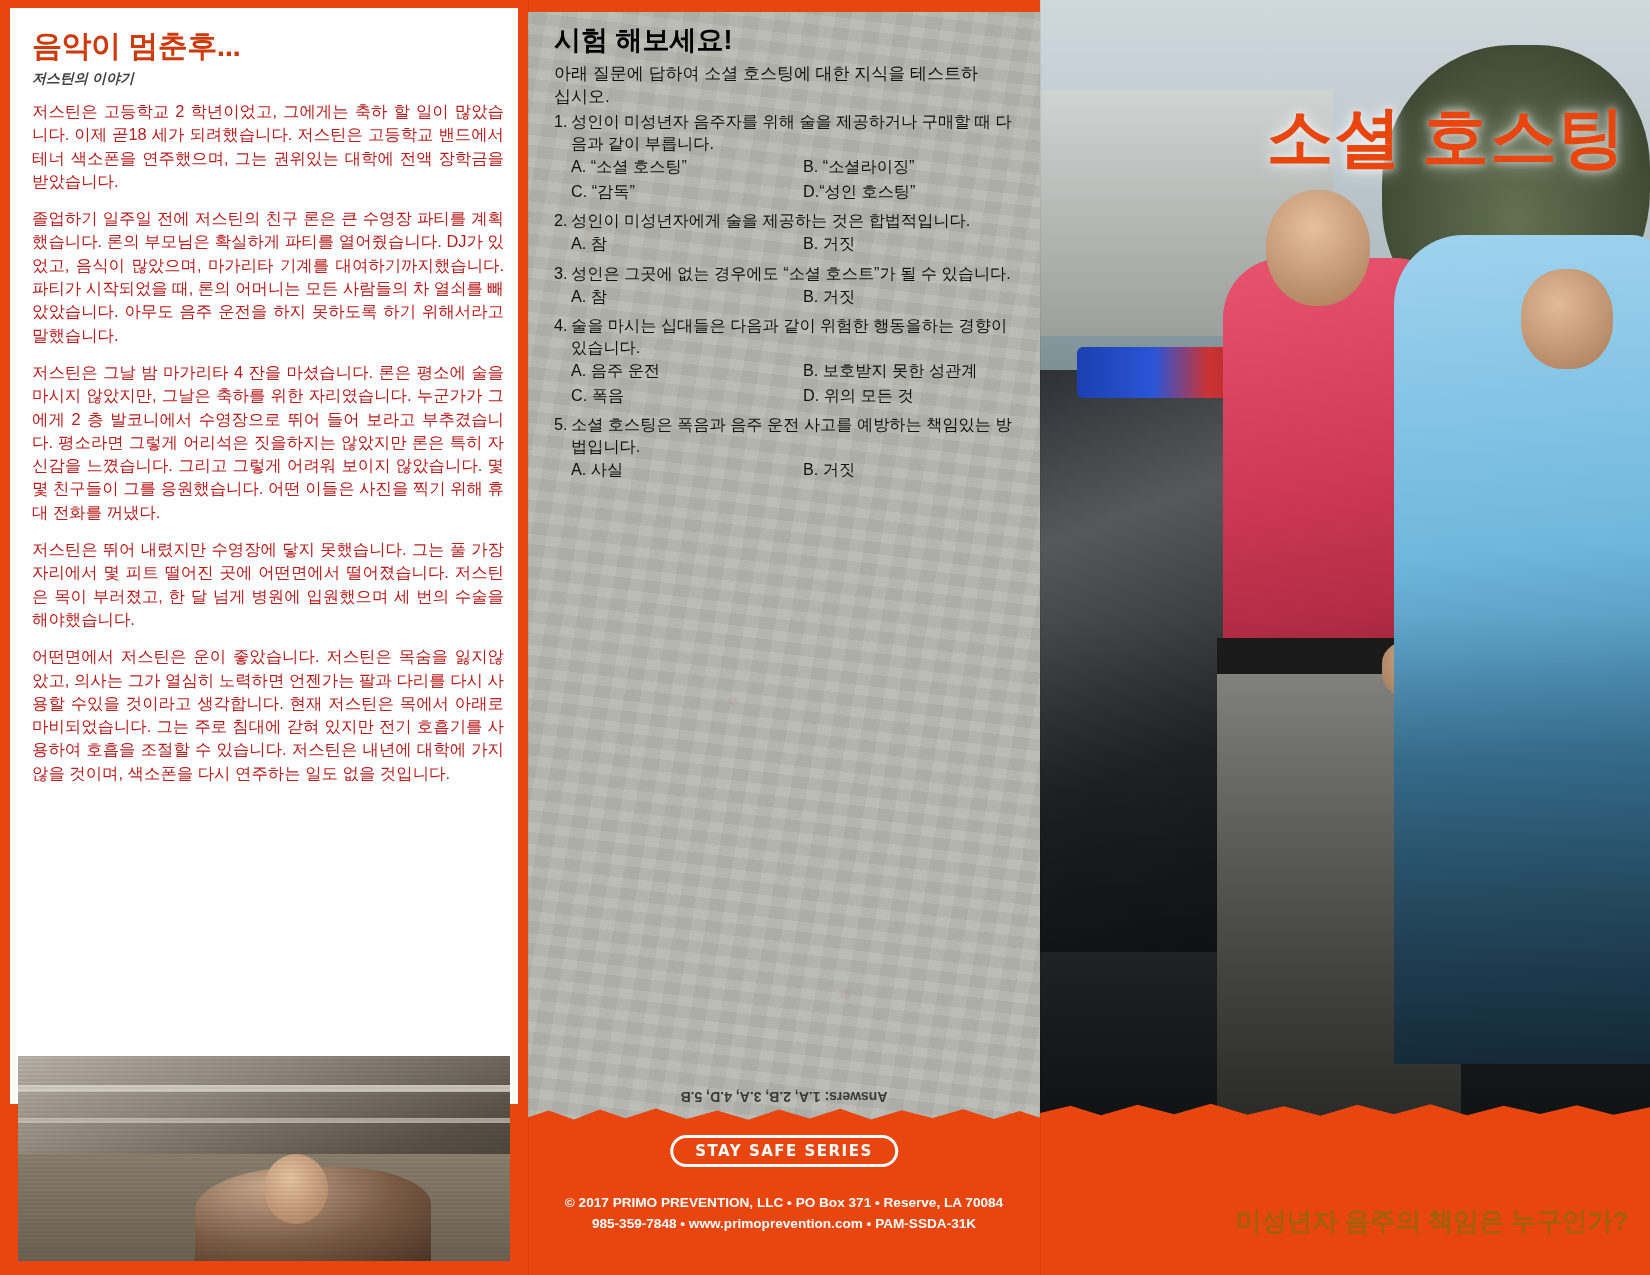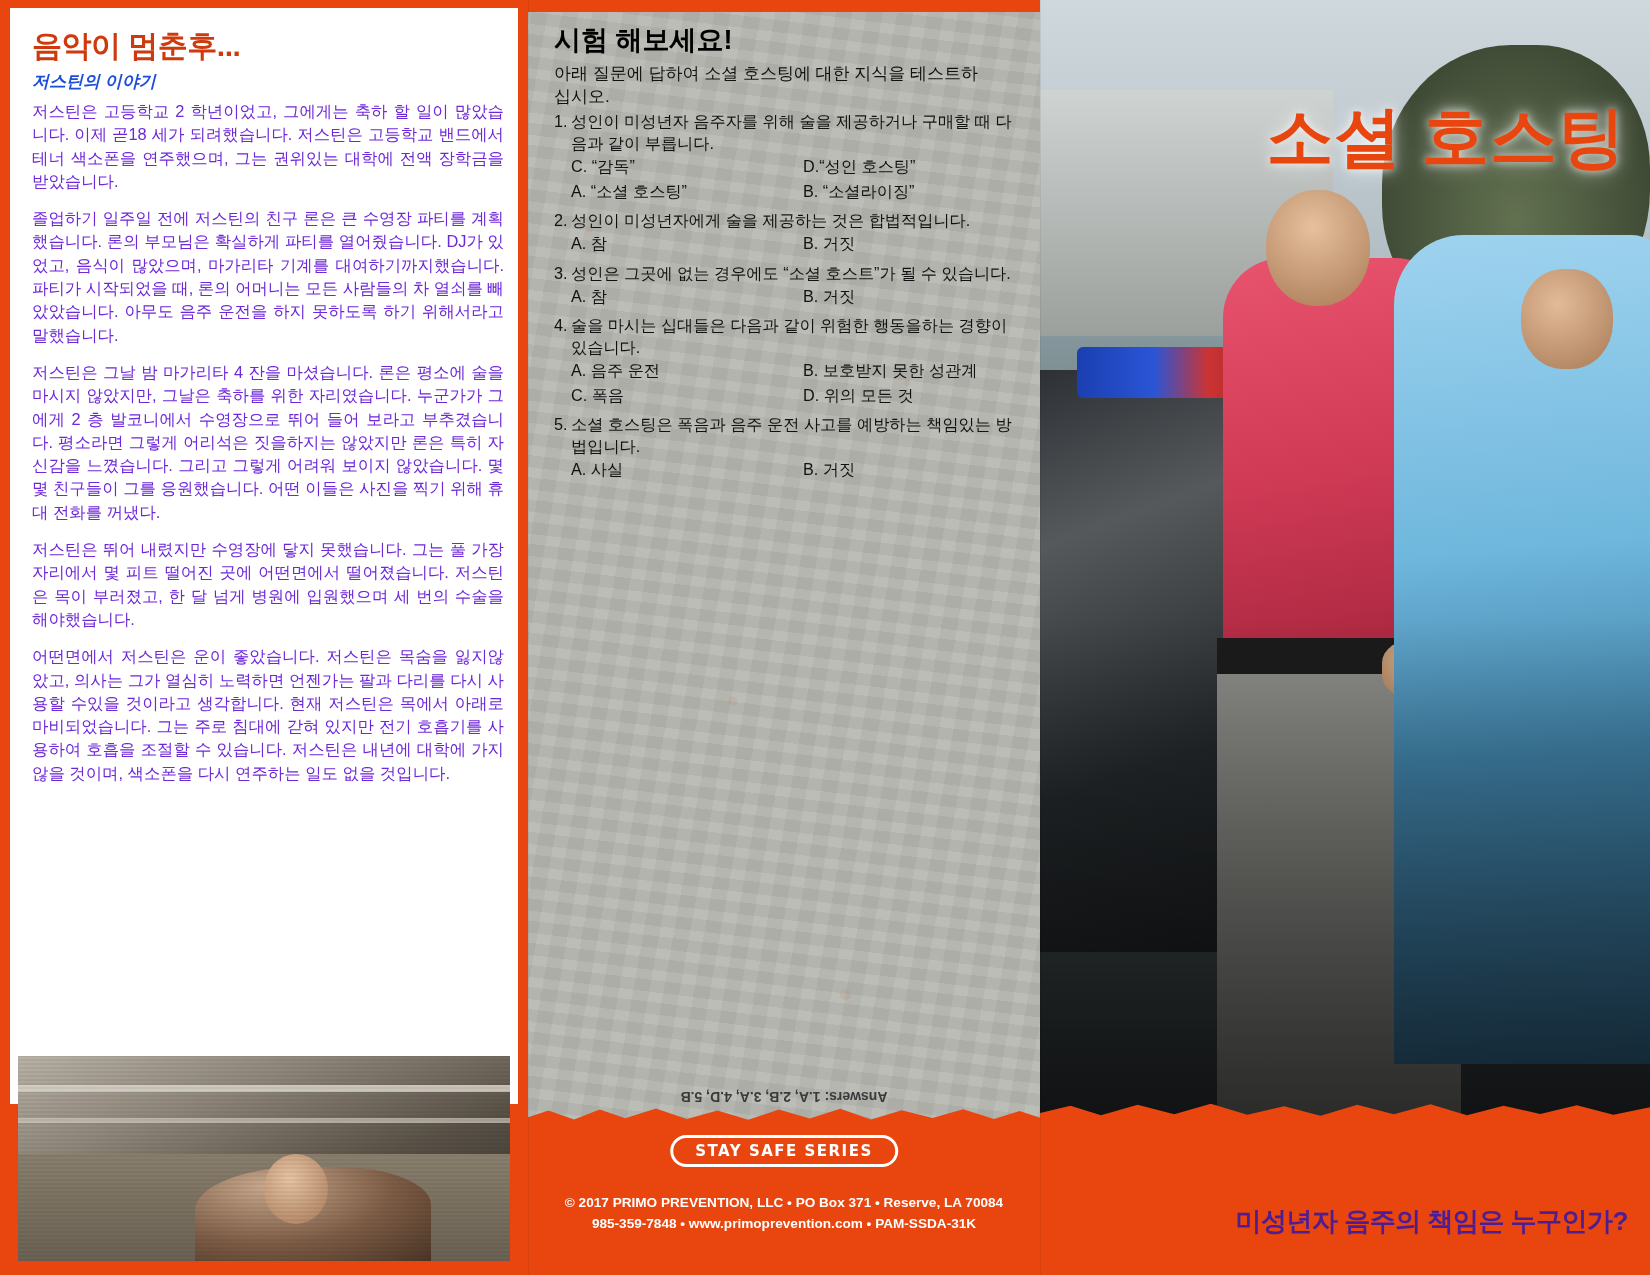--- a/index.html
+++ b/index.html
@@ -26,26 +26,26 @@
     width: 508px; height: 1096px;
     background: #ffffff;
   }
   .story-title {
     position: absolute; left: 22px; top: 18px;
     font-size: 30px; font-weight: bold; color: #cf3a0d;
     letter-spacing: -0.5px;
   }
   .story-subtitle {
     position: absolute; left: 22px; top: 62px;
-    font-size: 17px; font-weight: bold; font-style: italic; color: #1d4ed8;
+    font-size: 14px; font-weight: bold; font-style: italic; color: #404040;
   }
   .story-body {
     position: absolute; left: 22px; top: 92px;
     width: 472px;
-    font-size: 16.4px; line-height: 1.42; color: #6d28d9;
+    font-size: 16.4px; line-height: 1.42; color: #b91c1c;
     text-align: justify;
   }
   .story-body p { margin-bottom: 14px; }
 
   .photo-bed {
     position: absolute; left: 18px; bottom: 14px;
     width: 492px; height: 205px;
     background: linear-gradient(160deg,#b9b2a6 0%, #8d8479 30%, #5a5247 60%, #2e2a25 100%);
     overflow: hidden;
   }
@@ -258,21 +258,21 @@
     background: #e8450f;
   }
   .cover-bottom-band:before {
     content: "";
     position: absolute; left: 0; top: -18px; width: 100%; height: 24px;
     background: #e8450f;
     clip-path: polygon(0 58%, 5% 28%, 10% 68%, 16% 24%, 22% 64%, 28% 20%, 34% 66%, 40% 30%, 46% 70%, 52% 24%, 58% 64%, 64% 22%, 70% 68%, 76% 28%, 82% 62%, 88% 26%, 94% 66%, 100% 34%, 100% 100%, 0 100%);
   }
   .cover-tagline {
     position: absolute; right: 22px; bottom: 36px;
-    font-size: 26px; font-weight: bold; color: #4c1d95;
+    font-size: 26px; font-weight: bold; color: #a16207;
     letter-spacing: -0.5px;
   }
 
   
   .fold { position: absolute; top: 0; width: 1px; height: 1275px; background: rgba(0,0,0,0.06); }
 </style>
 </head>
 <body>
 
 <div class="page">
@@ -307,26 +307,26 @@
     <div class="quiz-intro">아래 질문에 답하여 소셜 호스팅에 대한 지식을 테스트하십시오.</div>
 
     <div class="quiz-list">
 
       <div class="q-item">
         <div class="q-line">
           <span class="q-num">1.</span>
           <span class="q-text">성인이 미성년자 음주자를 위해 술을 제공하거나 구매할 때 다음과 같이 부릅니다.</span>
         </div>
         <div class="q-opts">
+          <span class="q-opt col1">A. “소셜 호스팅”</span>
+          <span class="q-opt col2">B. “소셜라이징”</span>
+        </div>
+        <div class="q-opts">
           <span class="q-opt col1">C. “감독”</span>
           <span class="q-opt col2">D.“성인 호스팅”</span>
-        </div>
-        <div class="q-opts">
-          <span class="q-opt col1">A. “소셜 호스팅”</span>
-          <span class="q-opt col2">B. “소셜라이징”</span>
         </div>
       </div>
 
       <div class="q-item">
         <div class="q-line">
           <span class="q-num">2.</span>
           <span class="q-text">성인이 미성년자에게 술을 제공하는 것은 합법적입니다.</span>
         </div>
         <div class="q-opts">
           <span class="q-opt col1">A. 참</span>

